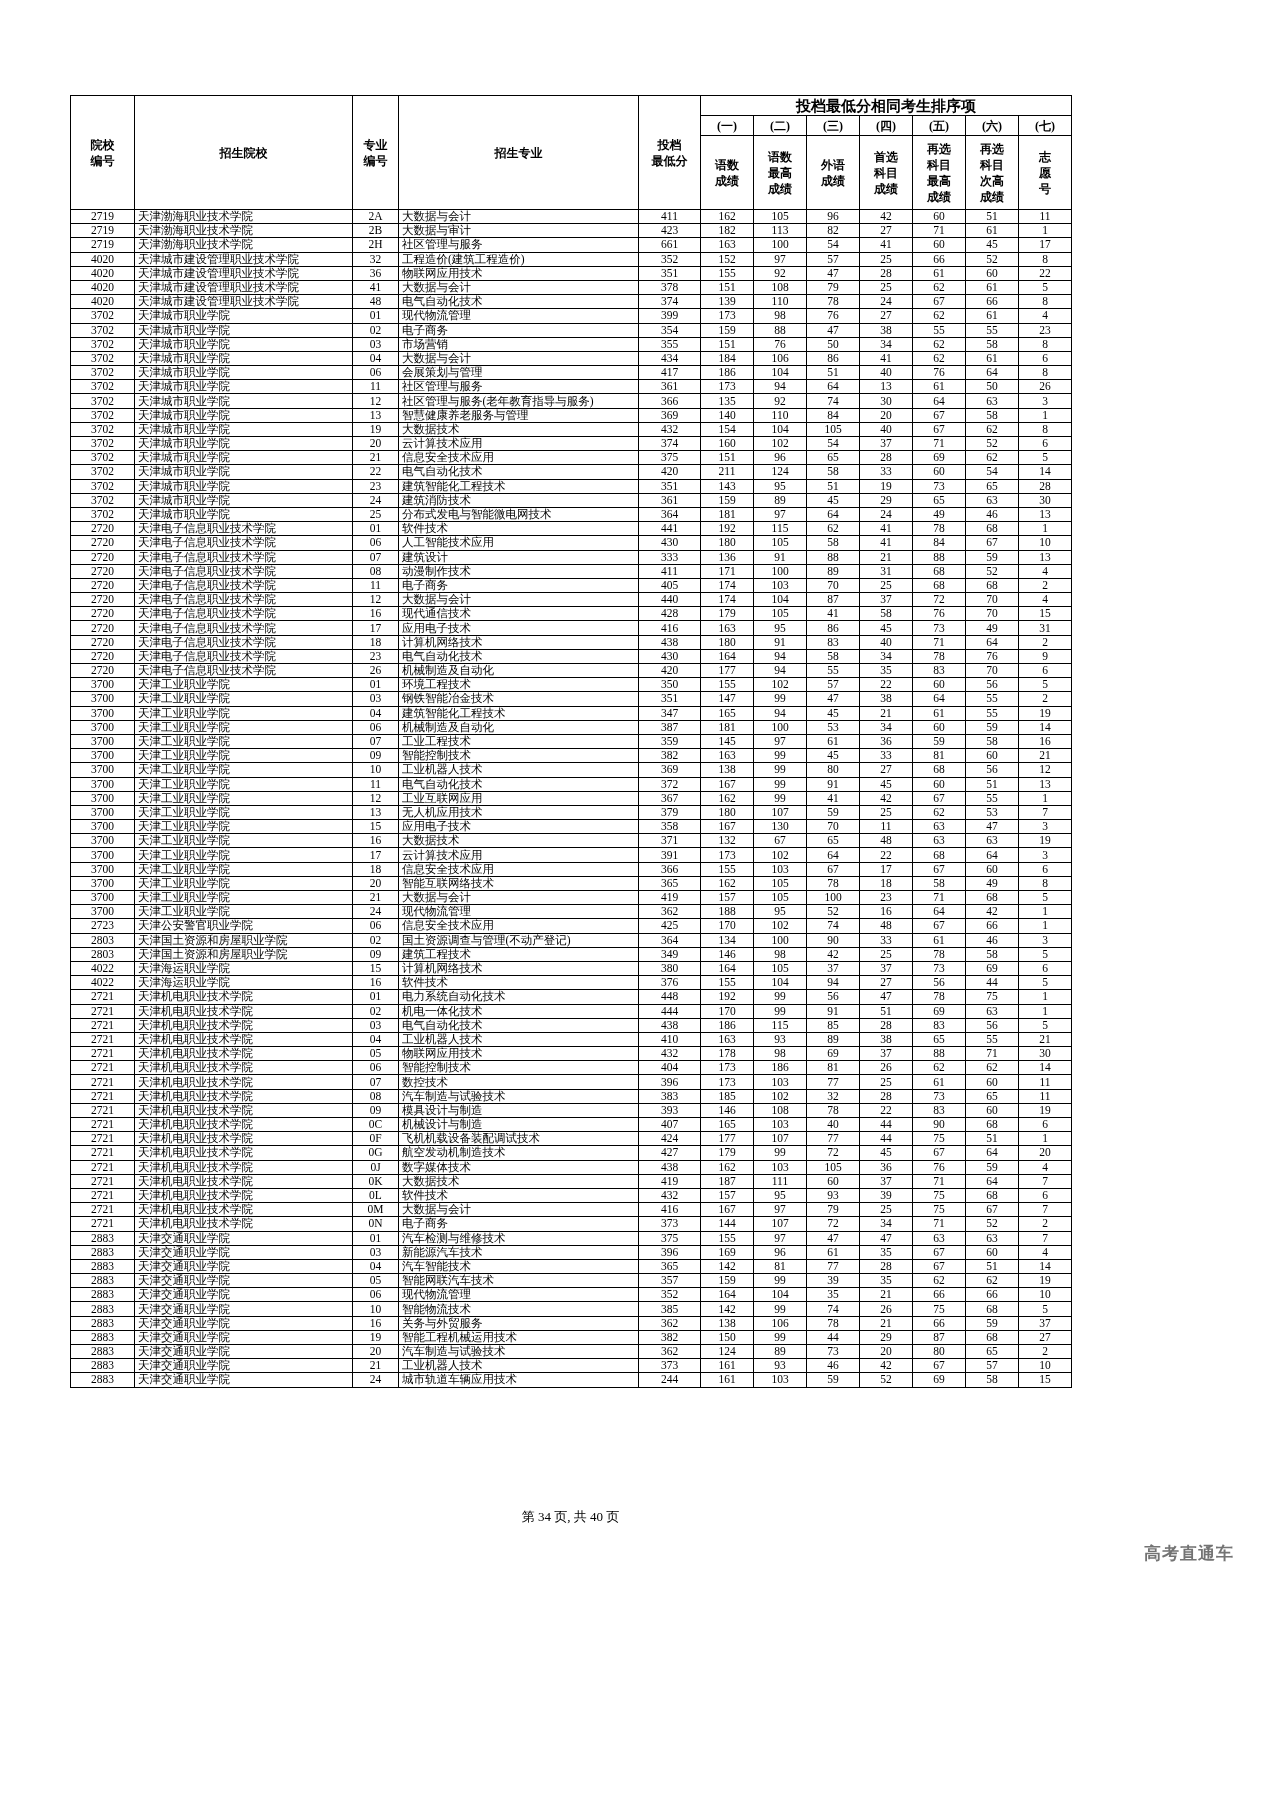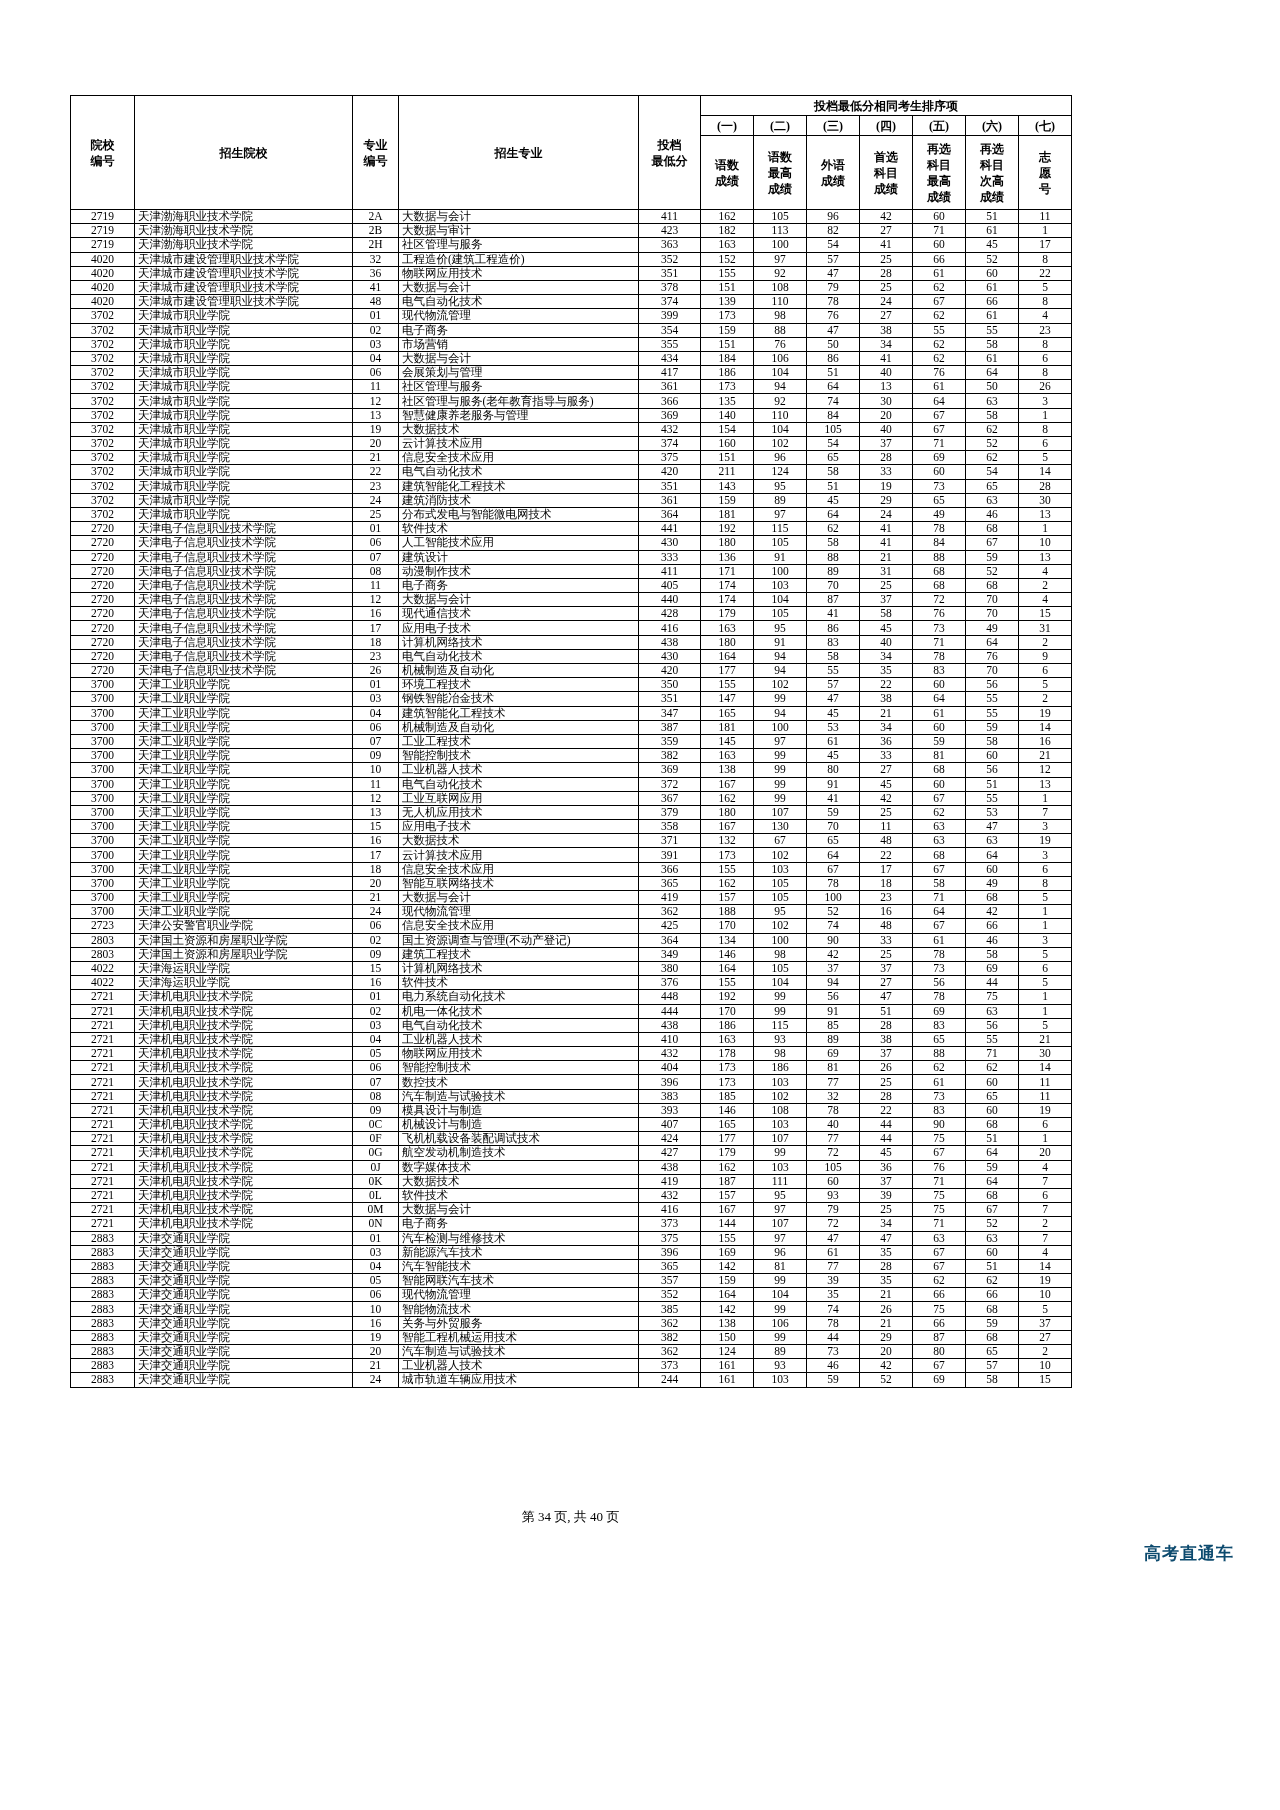--- a/index.html
+++ b/index.html
@@ -15,21 +15,21 @@
     overflow: hidden;
     vertical-align: middle;
   }
   thead th {
     font-weight: bold;
     font-size: 12px;
     text-align: center;
     white-space: pre-line;
     line-height: 16px;
   }
-  tr.group-row th.group-cell { height: 20px; line-height: 18px; font-size: 12px; }
+  tr.group-row th.group-cell { height: 20px; line-height: 18px; font-size: 15px; }
   tr.rank-num-row th { height: 20px; line-height: 16px; }
   tr.rank-label-row th { height: 74px; }
 
   tbody td {
     height: 14.2px;
     font-size: 11.5px;
     line-height: 13px;
     white-space: nowrap;
   }
   td.ac { text-align: center; }
@@ -135,21 +135,21 @@
           <td class="ac">27</td>
           <td class="ac">71</td>
           <td class="ac">61</td>
           <td class="ac">1</td>
         </tr>
         <tr>
           <td class="ac">2719</td>
           <td class="al">天津渤海职业技术学院</td>
           <td class="ac">2H</td>
           <td class="al">社区管理与服务</td>
-          <td class="ac">363</td>
+          <td class="ac">661</td>
           <td class="ac">163</td>
           <td class="ac">100</td>
           <td class="ac">54</td>
           <td class="ac">41</td>
           <td class="ac">60</td>
           <td class="ac">45</td>
           <td class="ac">17</td>
         </tr>
         <tr>
           <td class="ac">4020</td>
@@ -1269,13 +1269,13 @@
           <td class="ac">52</td>
           <td class="ac">69</td>
           <td class="ac">58</td>
           <td class="ac">15</td>
         </tr>
       </tbody>
   </table>
 </div>
 
 <div class="footer">第 34 页, 共 40 页</div>
-<div class="watermark" style="color: #0c4a6e;">高考直通车</div>
+<div class="watermark" style="color: #737373;">高考直通车</div>
 
 </body></html>

